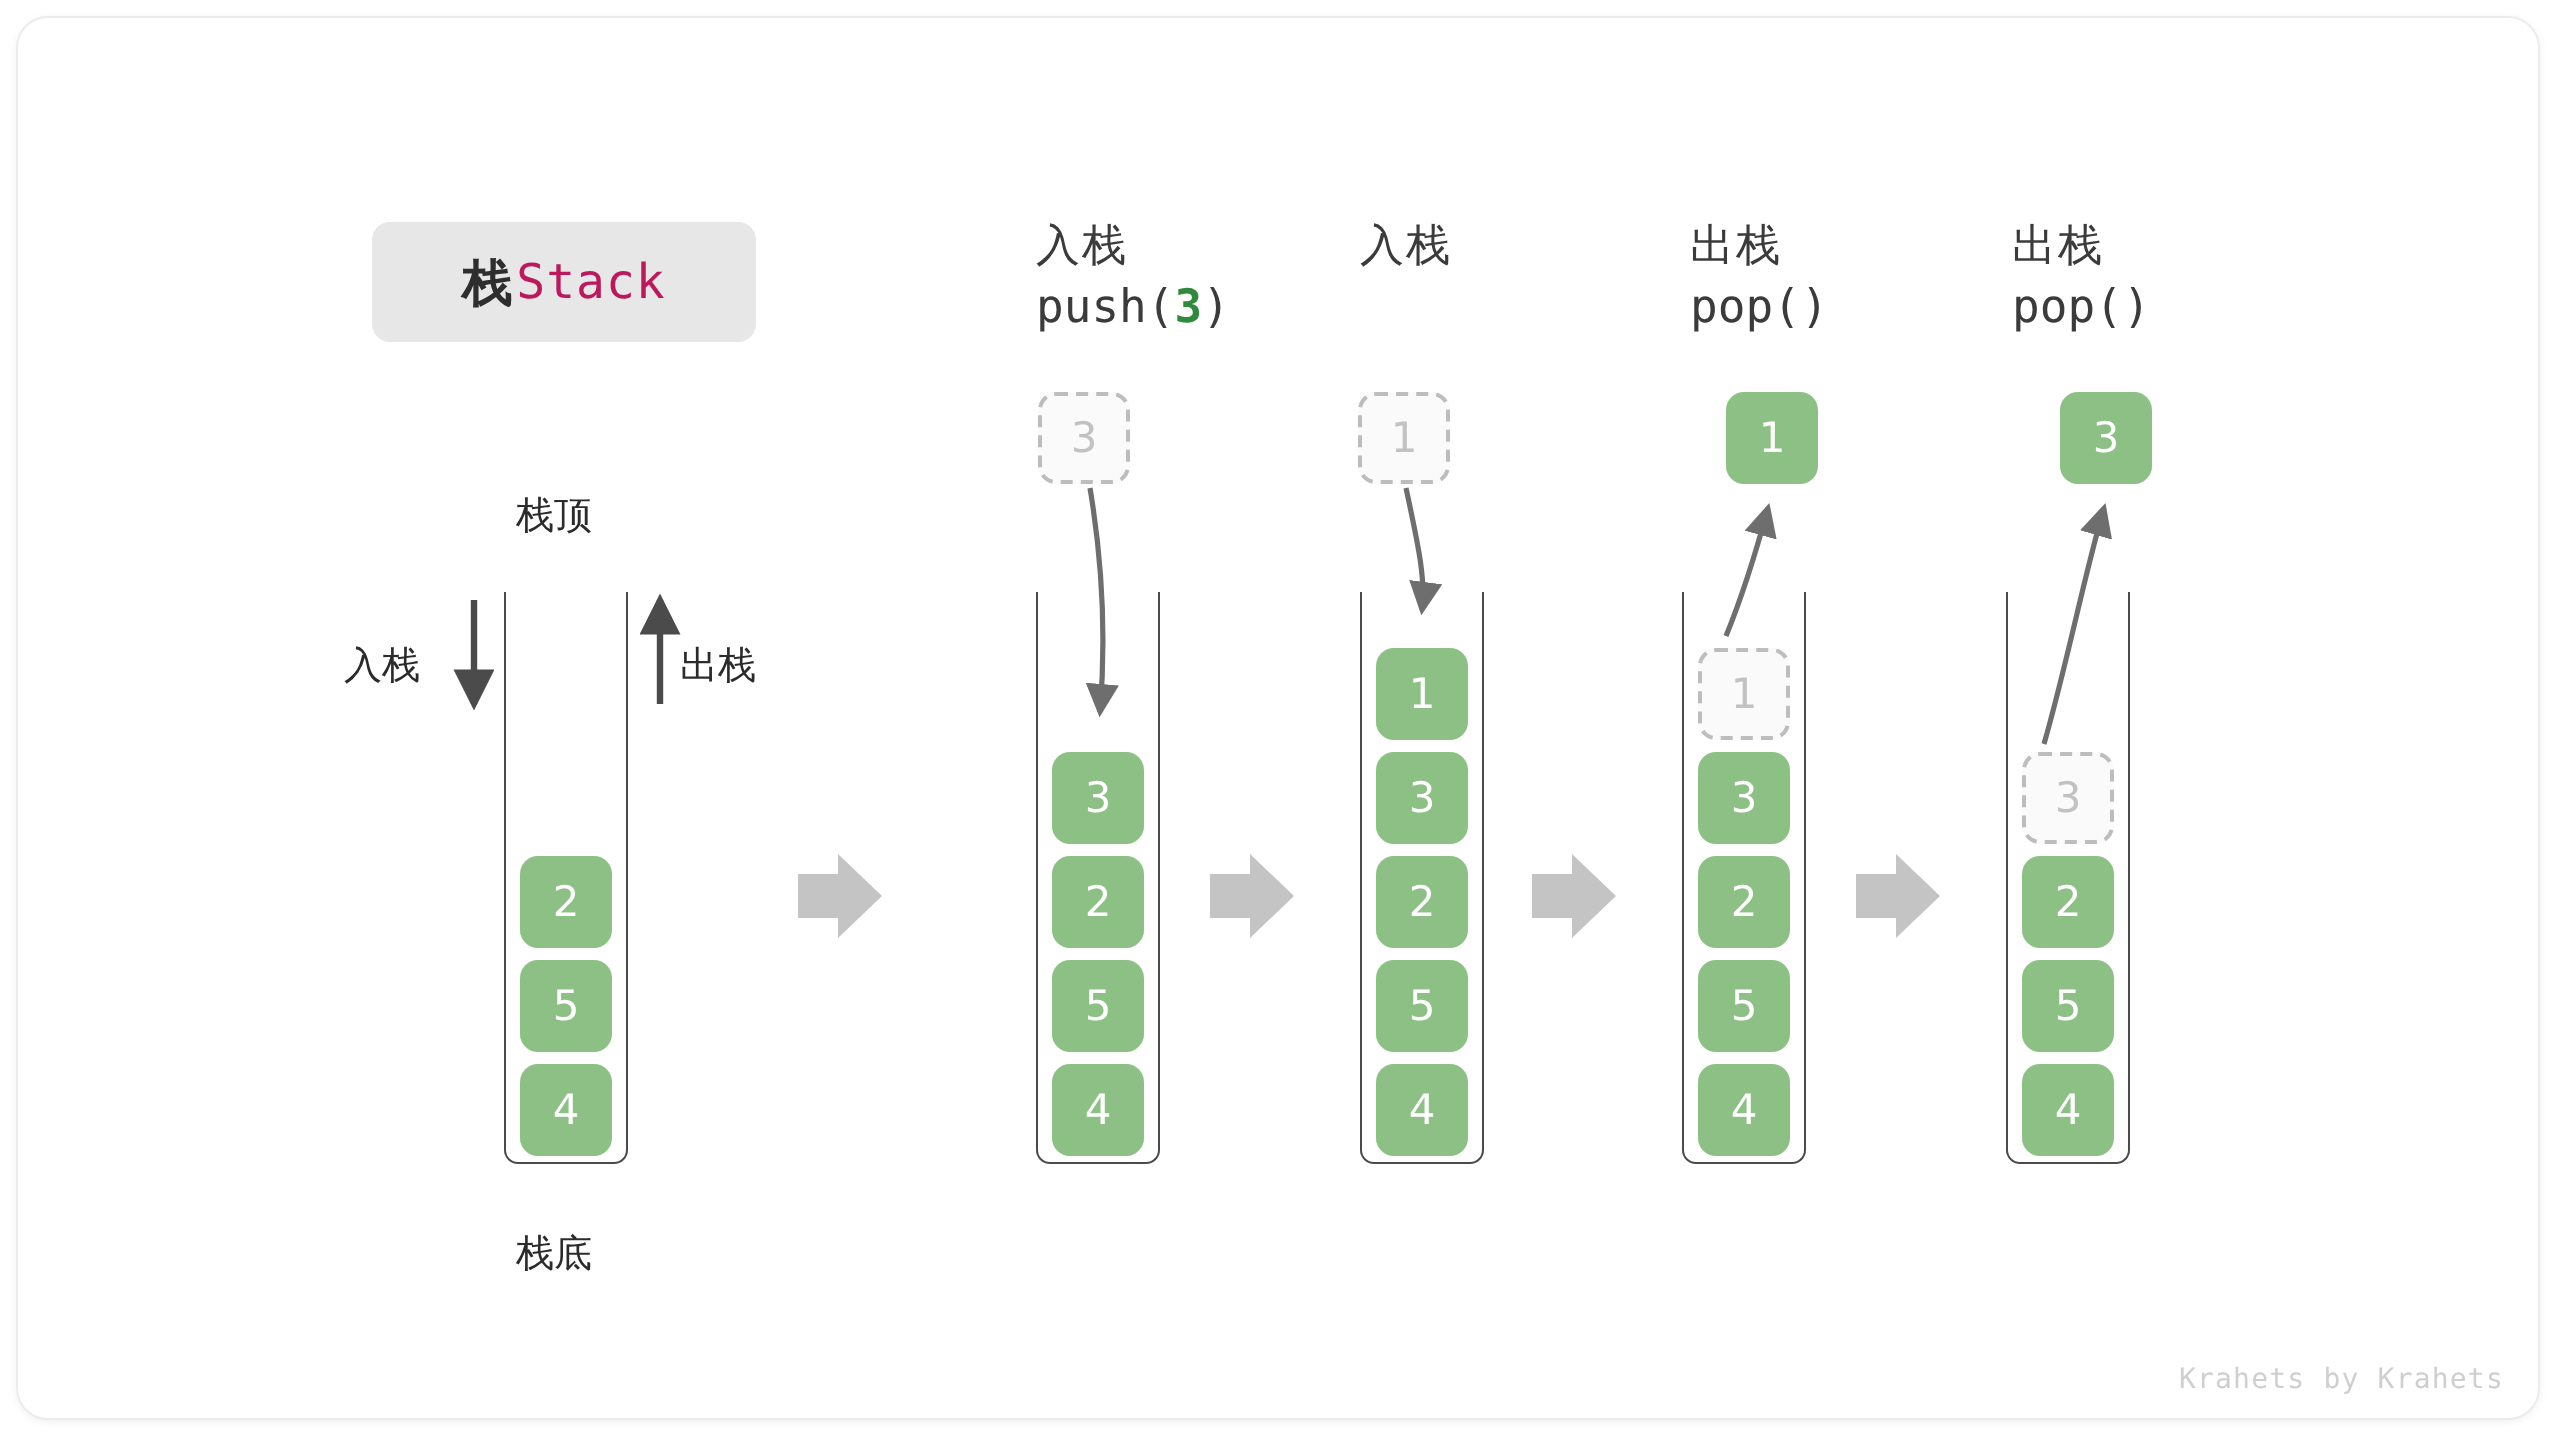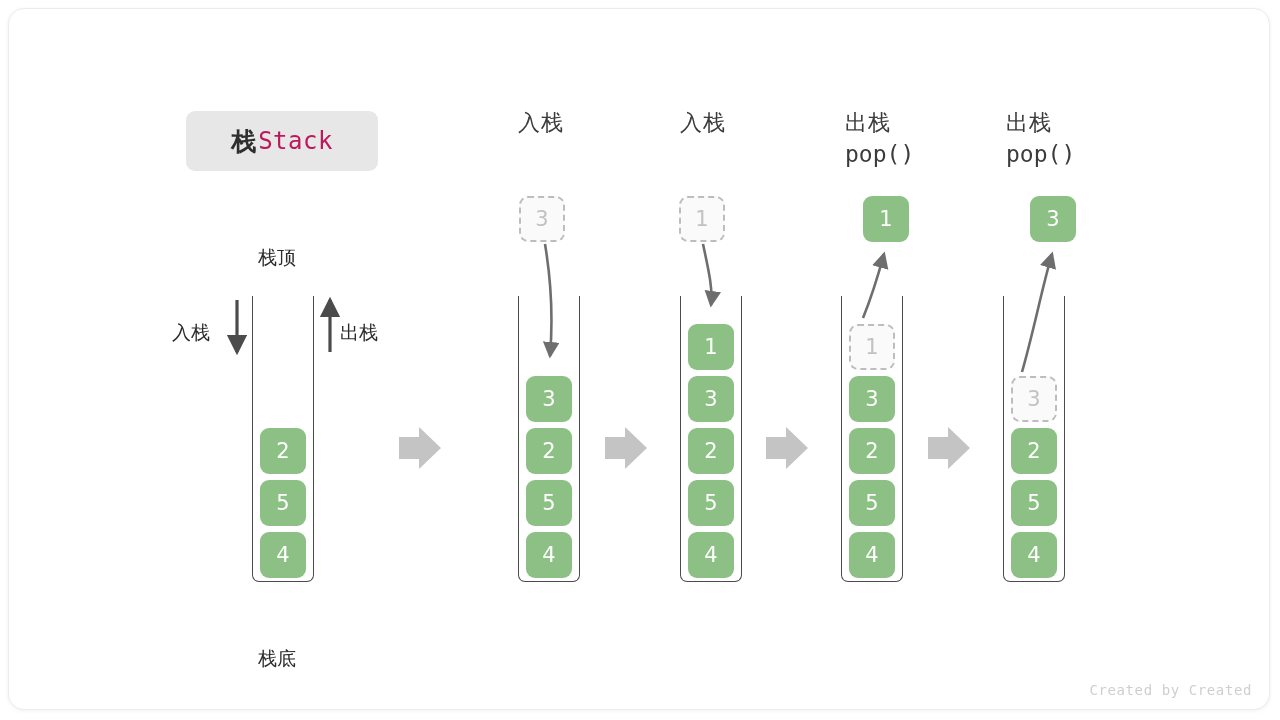--- a/index.html
+++ b/index.html
@@ -165,26 +165,27 @@
 
 <div id="canvas">
   <div class="frame"></div>
 
   <div class="title-chip">
     <span class="t-cn">栈</span>
     <span class="t-en">Stack</span>
   </div>
 
   <div class="lbl-cn" style="left:258px; top:245px;">栈顶</div>
-  <div class="lbl-cn" style="left:258px; top:614px;margin-top:32px;">栈底</div>
+  <div class="lbl-cn" style="left:258px; top:614px;">栈底</div>
   <div class="lbl-cn" style="left:172px; top:320px;">入栈</div>
   <div class="lbl-cn" style="left:340px; top:320px;">出栈</div>
 
   <div class="op-caption" style="left:518px; top:108px;">
     <span class="op-cn">入栈</span>
+    <span class="op-code"><span>push(</span><span class="num">3</span><span>)</span></span>
   </div>
   <div class="op-caption" style="left:680px; top:108px;">
     <span class="op-cn">入栈</span>
   </div>
   <div class="op-caption" style="left:845px; top:108px;">
     <span class="op-cn">出栈</span>
     <span class="op-code"><span>pop(</span><span class="num"></span><span>)</span></span>
   </div>
   <div class="op-caption" style="left:1006px; top:108px;">
     <span class="op-cn">出栈</span>
@@ -264,14 +265,14 @@
       <path d="M605,437 L625,437 L625,427 L647,448 L625,469 L625,459 L605,459 z"></path>
     </g>
     <g fill="#c4c4c4">
       <path d="M766,437 L786,437 L786,427 L808,448 L786,469 L786,459 L766,459 z"></path>
     </g>
     <g fill="#c4c4c4">
       <path d="M928,437 L948,437 L948,427 L970,448 L948,469 L948,459 L928,459 z"></path>
     </g>
   </svg>
 
-  <div class="footer">Created by Created</div>
+  <div class="footer">Krahets by Krahets</div>
 </div>
 
 </body></html>

